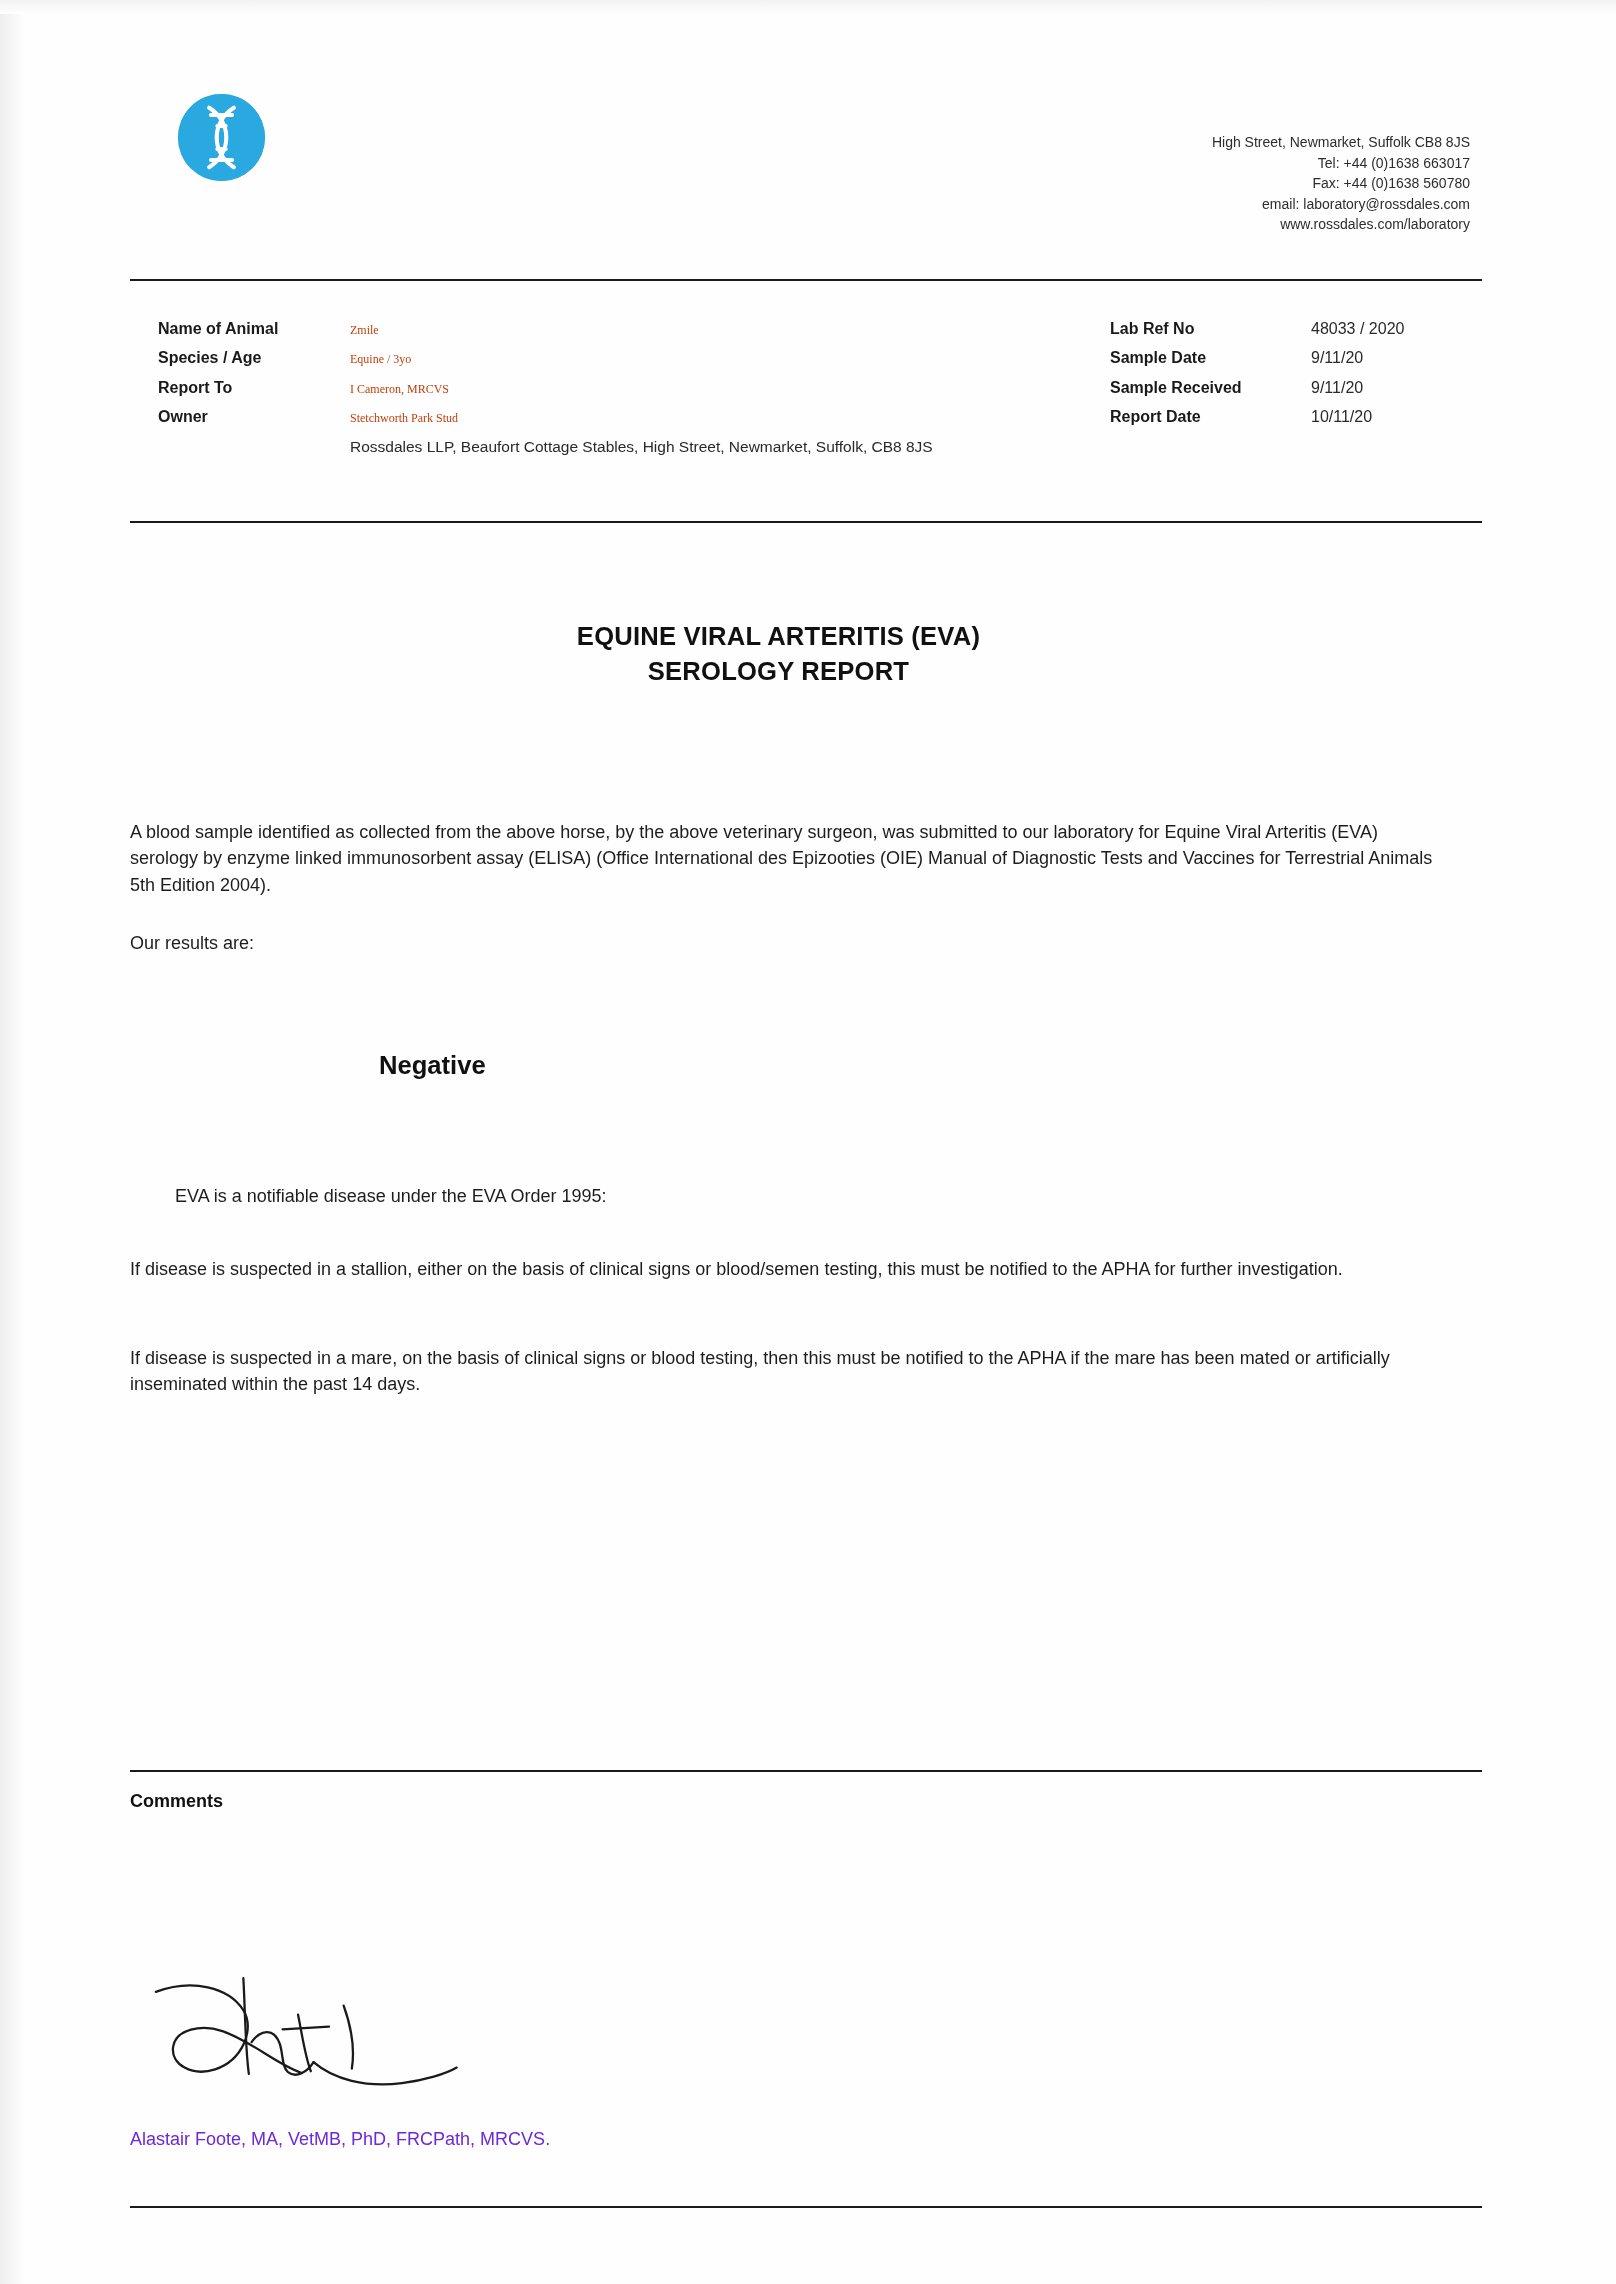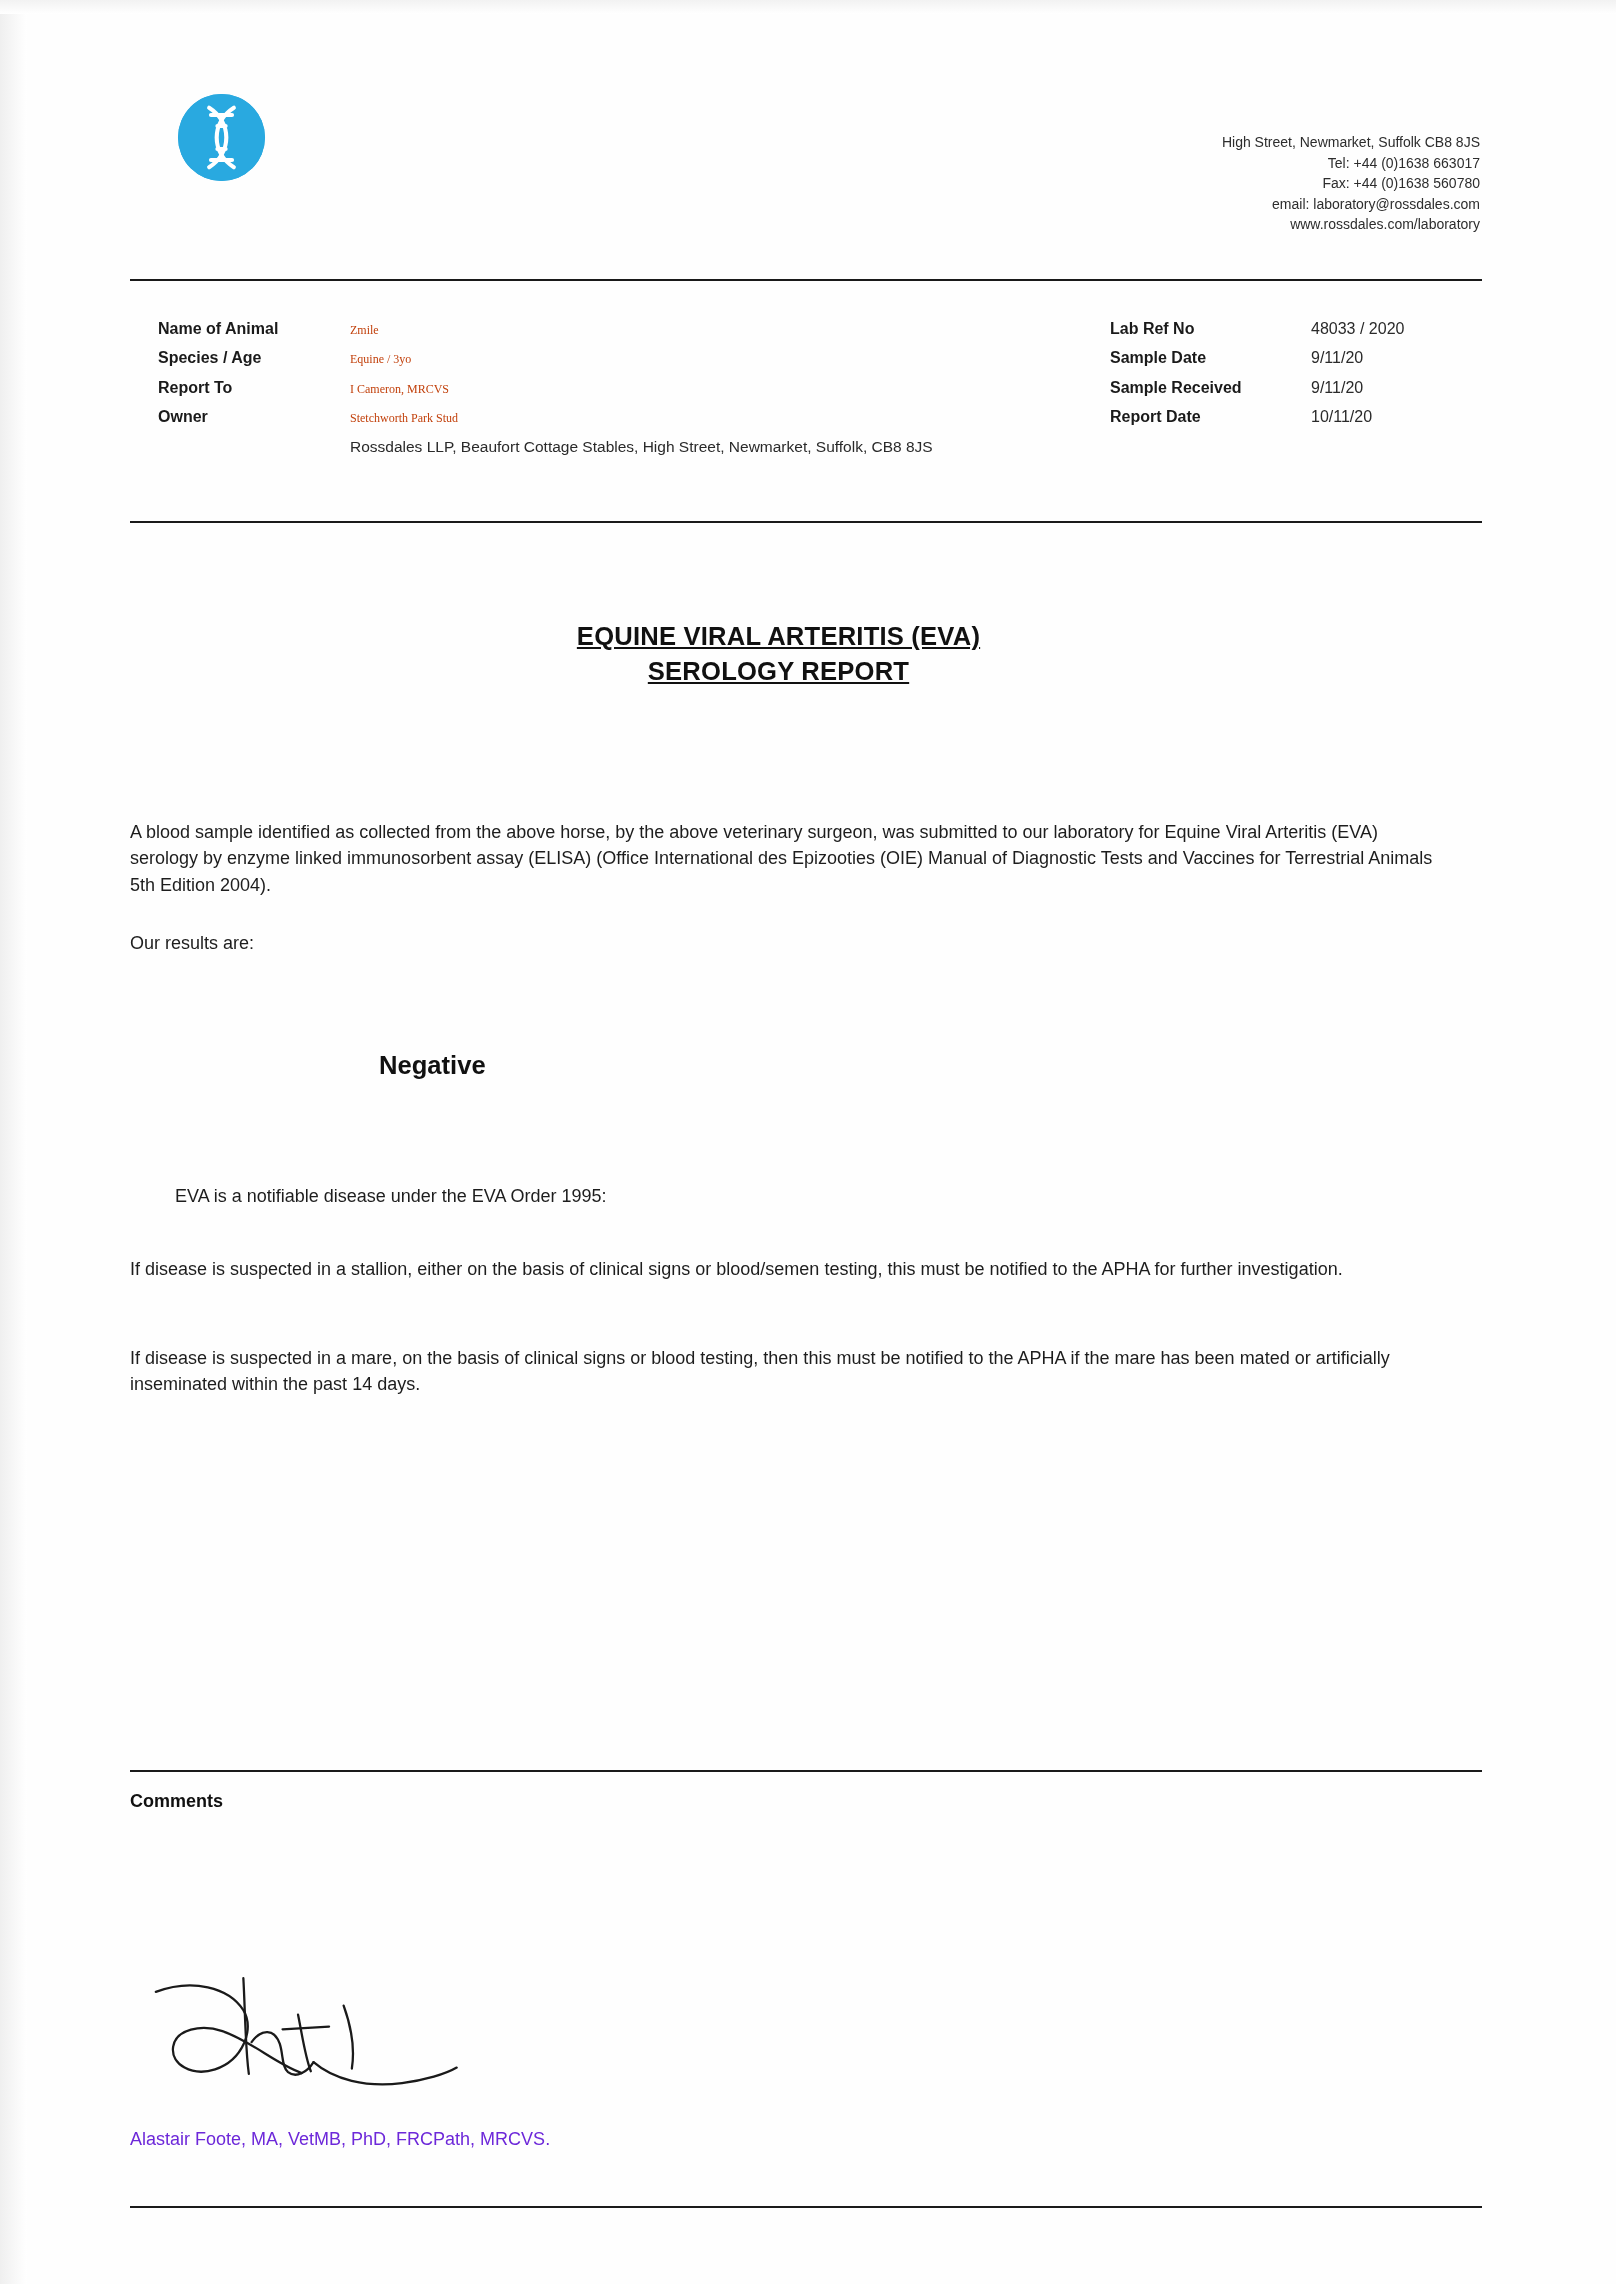--- a/index.html
+++ b/index.html
@@ -76,21 +76,21 @@
   }
   .logo-line2 {
     font-size: 37px;
     font-weight: 400;
     letter-spacing: 0.9px;
     color: #5bc4ea;
     margin-top: 3.7px;
   }
   .contact {
     position: absolute;
-    right: 2px;
+    right: 12px;
     top: 43px;
     text-align: right;
     font-size: 14px;
     line-height: 1.47;
     color: #2d2d2d;
   }
 
   
   .hr {
     position: absolute;
@@ -161,21 +161,20 @@
     position: absolute;
     left: 0;
     top: 619px;
     width: 1557px;
     text-align: center;
     font-size: 25.6px;
     font-weight: bold;
     letter-spacing: 0.2px;
     line-height: 1.38;
     color: #111;
-    text-decoration: underline;
   }
 
   
   .body-text {
     position: absolute;
     left: 130px;
     width: 1325px;
     font-size: 18px;
     line-height: 1.47;
     color: #1d1d1d;

